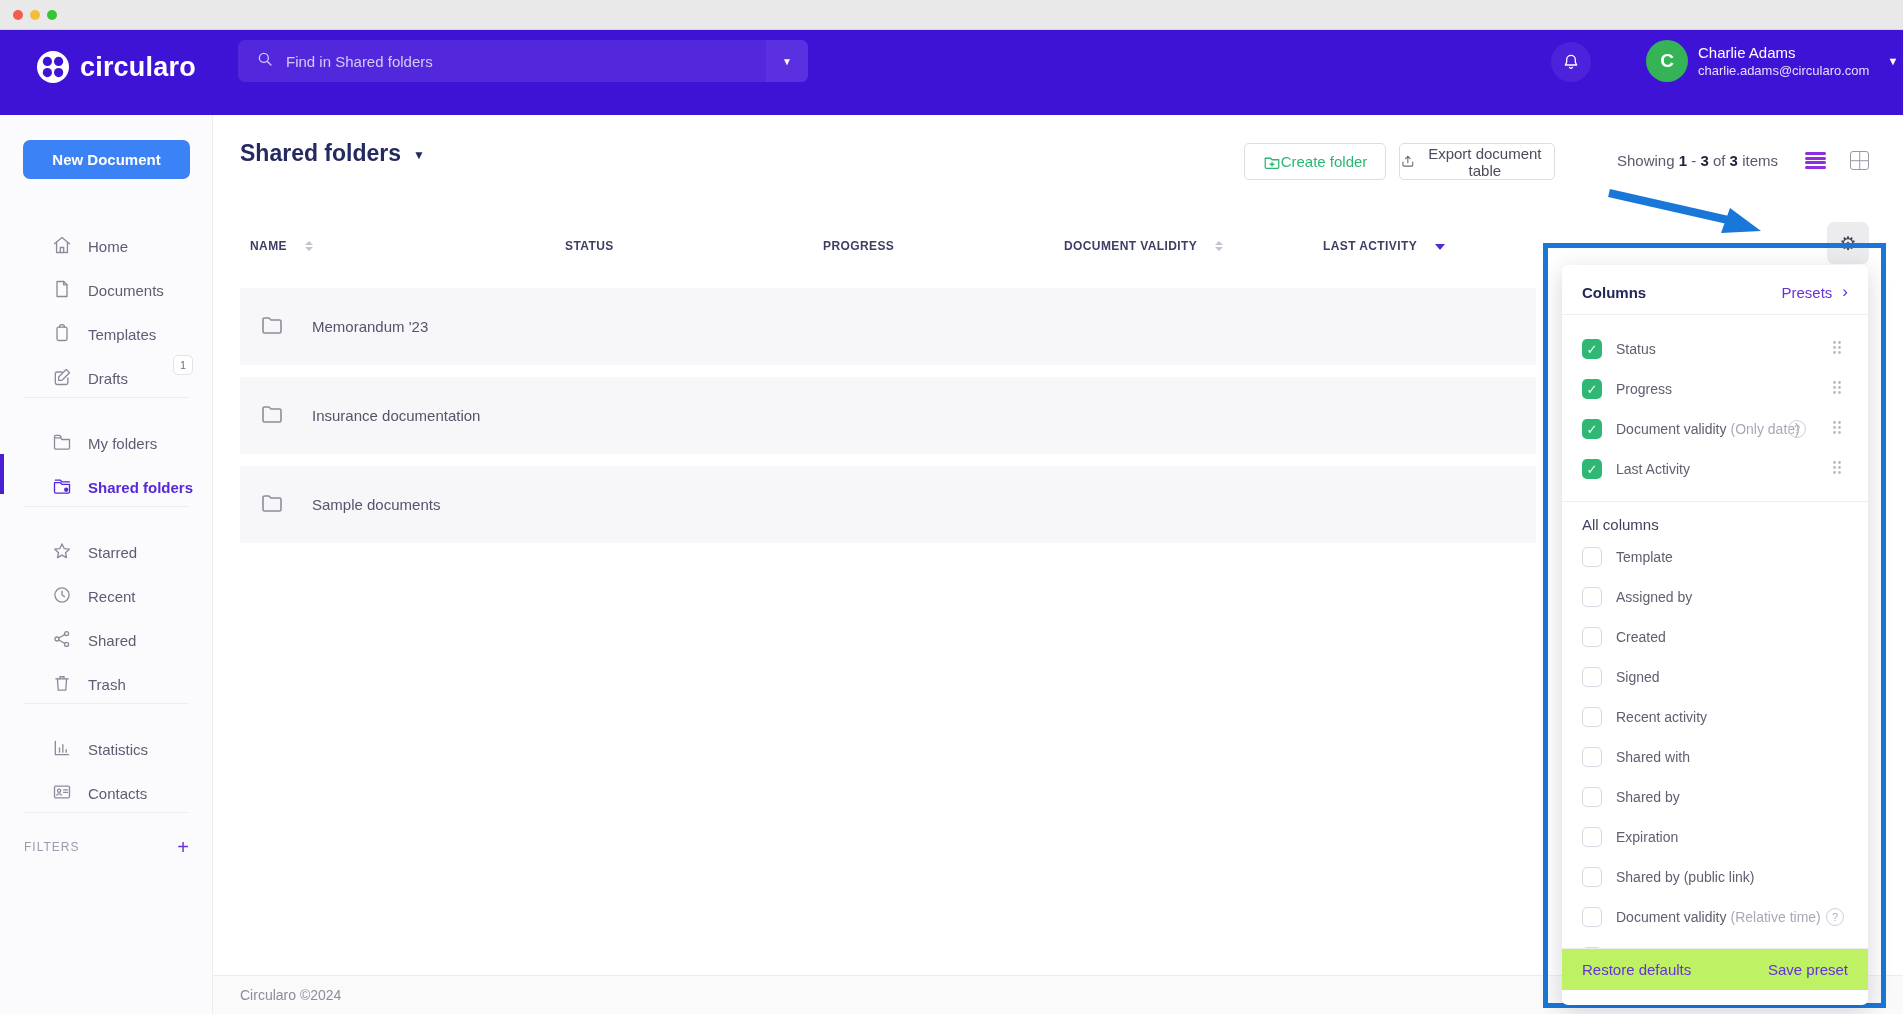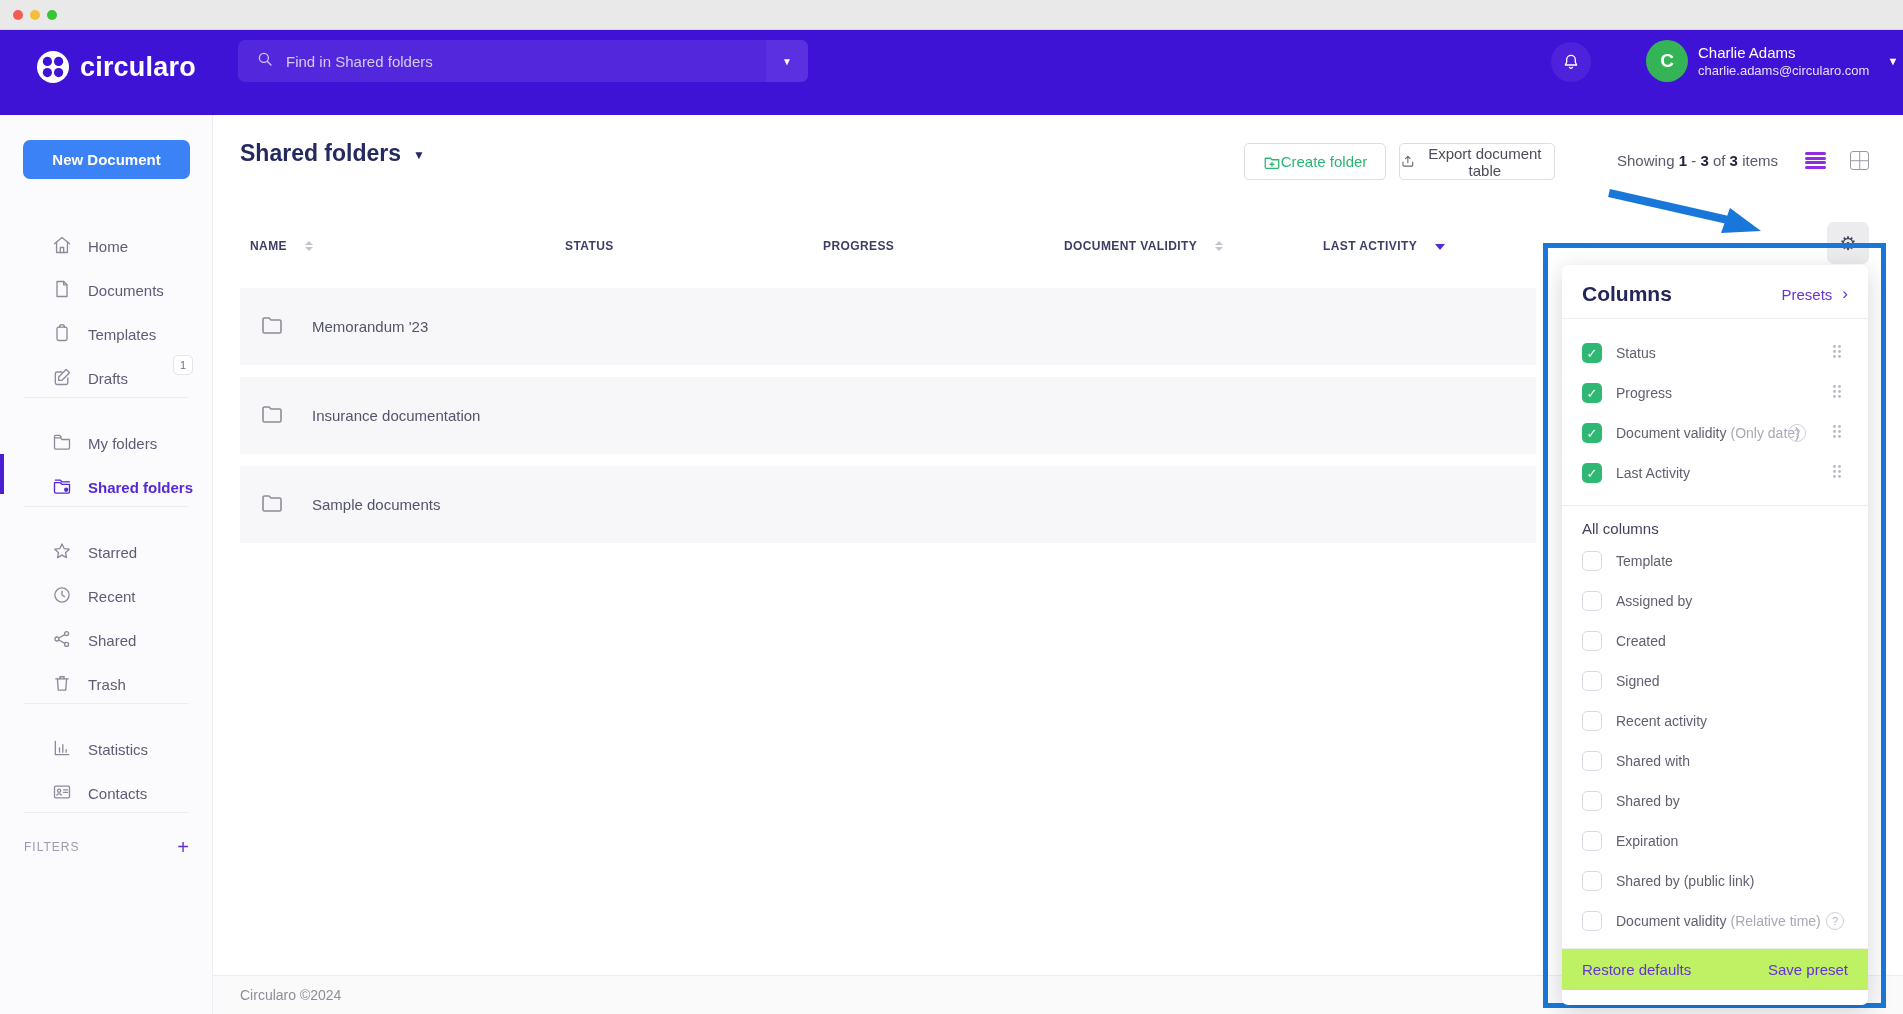--- a/index.html
+++ b/index.html
@@ -77,21 +77,21 @@
 
   .page-footer { position:absolute; left:213px; top:975px; width:1690px; height:39px; background:#fafafb; border-top:1px solid #ededf1; display:flex; align-items:center; }
   .page-footer span { margin-left:27px; font-size:14px; color:#8d8d9a; }
 
   
   .gear-btn { position:absolute; left:1827px; top:222px; width:42px; height:42px; background:#ececee; border-radius:7px; display:flex; align-items:center; justify-content:center; cursor:pointer; z-index:3; }
   .gear-glyph { font-family:"DejaVu Sans",sans-serif; font-size:19px; color:#47485a; }
   .highlight-rect { position:absolute; left:1543px; top:243px; width:343px; height:765px; border:5px solid #1877d9; z-index:5; pointer-events:none; }
   .panel { position:absolute; left:1562px; top:265px; width:306px; height:740px; background:#fff; border-radius:6px; box-shadow:0 6px 24px rgba(30,30,60,0.18); z-index:6; overflow:hidden; }
   .panel-head { display:flex; align-items:center; justify-content:space-between; padding:17px 20px 12px 20px; border-bottom:1px solid #eeeef2; }
-  .panel-title { font-size:21px; font-weight:bold; color:#232659; }
+  .panel-title { font-size:15px; font-weight:bold; color:#232659; }
   .presets { display:flex; align-items:center; gap:10px; color:#6732d9; font-size:15px; cursor:pointer; }
   .presets .chev { font-size:17px; }
   .panel-scroll { height:641px; overflow:hidden; padding-top:14px; }
   .col-row { height:40px; display:flex; align-items:center; padding:0 20px; position:relative; cursor:pointer; }
   .cb { width:20px; height:20px; border-radius:5px; flex:0 0 20px; display:flex; align-items:center; justify-content:center; }
   .cb.checked { background:#2eb873; color:#fff; font-size:13px; }
   .cb.unchecked { background:#fff; border:1px solid #d9d9e3; }
   .col-label { margin-left:14px; font-size:14px; color:#5f6070; white-space:nowrap; }
   .col-note { font-size:14px; color:#a8a8b8; margin-left:4px; white-space:nowrap; }
   .help { position:absolute; width:18px; height:18px; border:1.4px solid #cfcfda; border-radius:50%; color:#b2b2c0; font-size:11px; display:flex; align-items:center; justify-content:center; }

